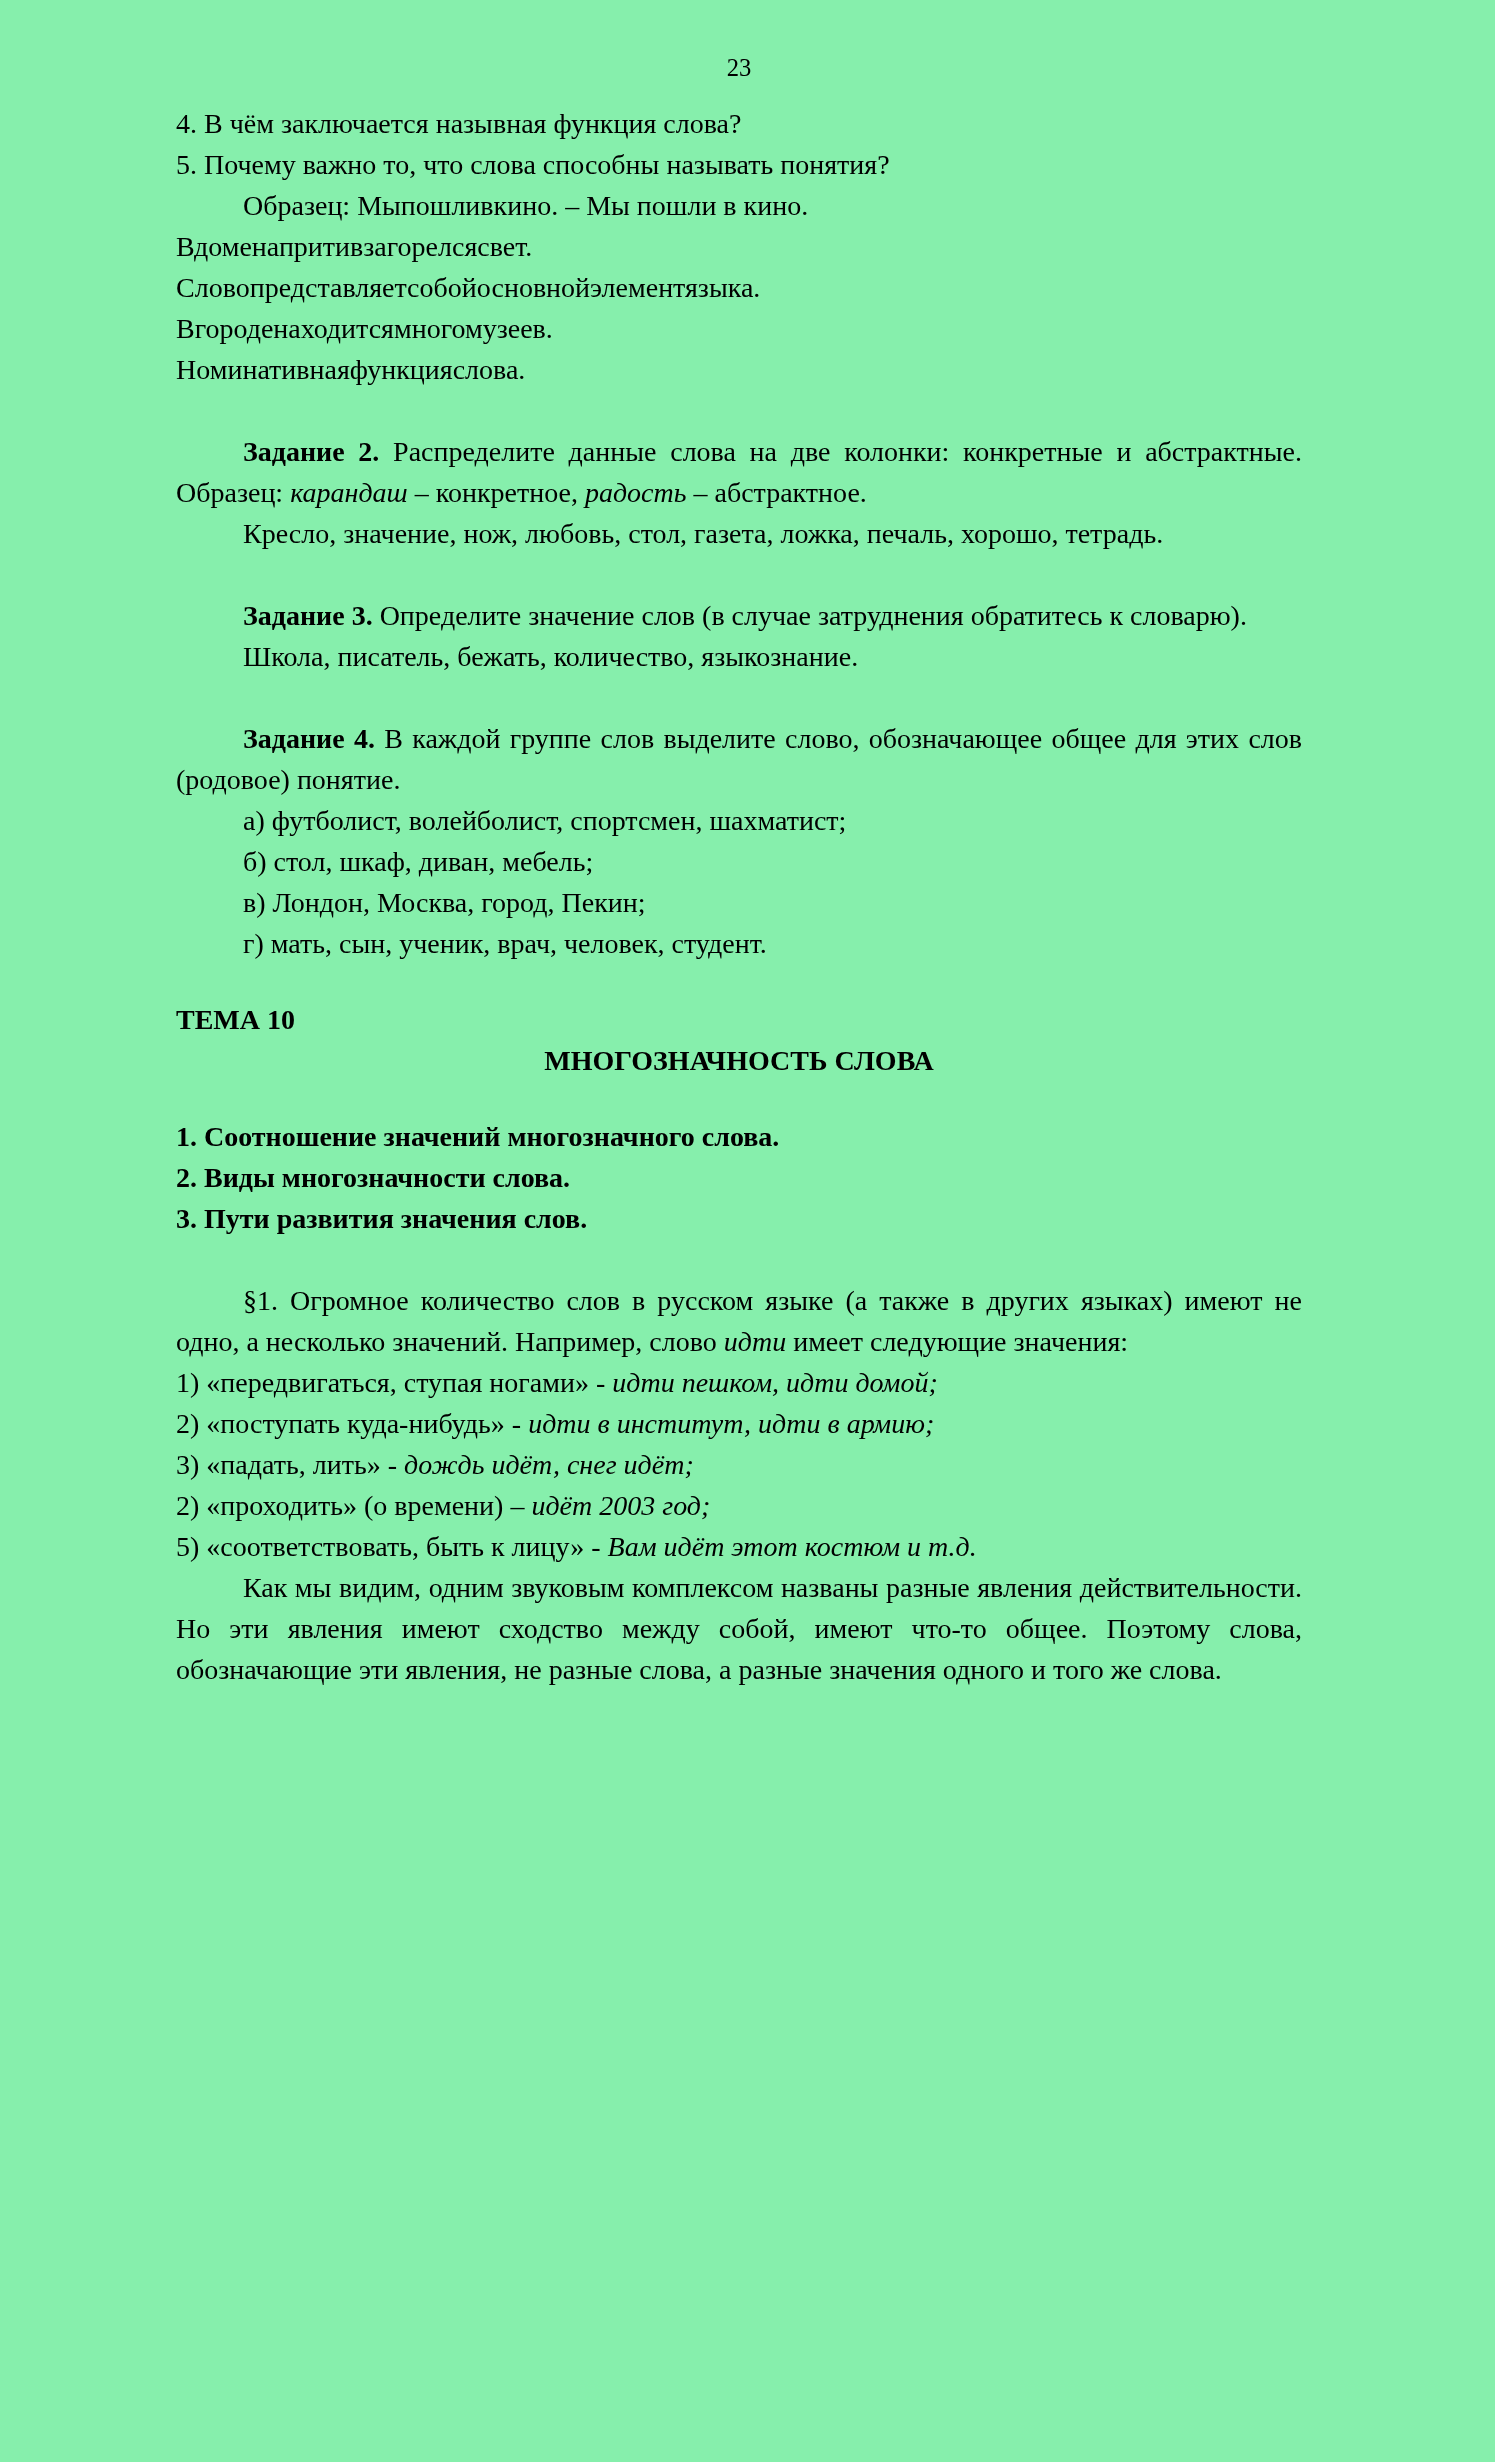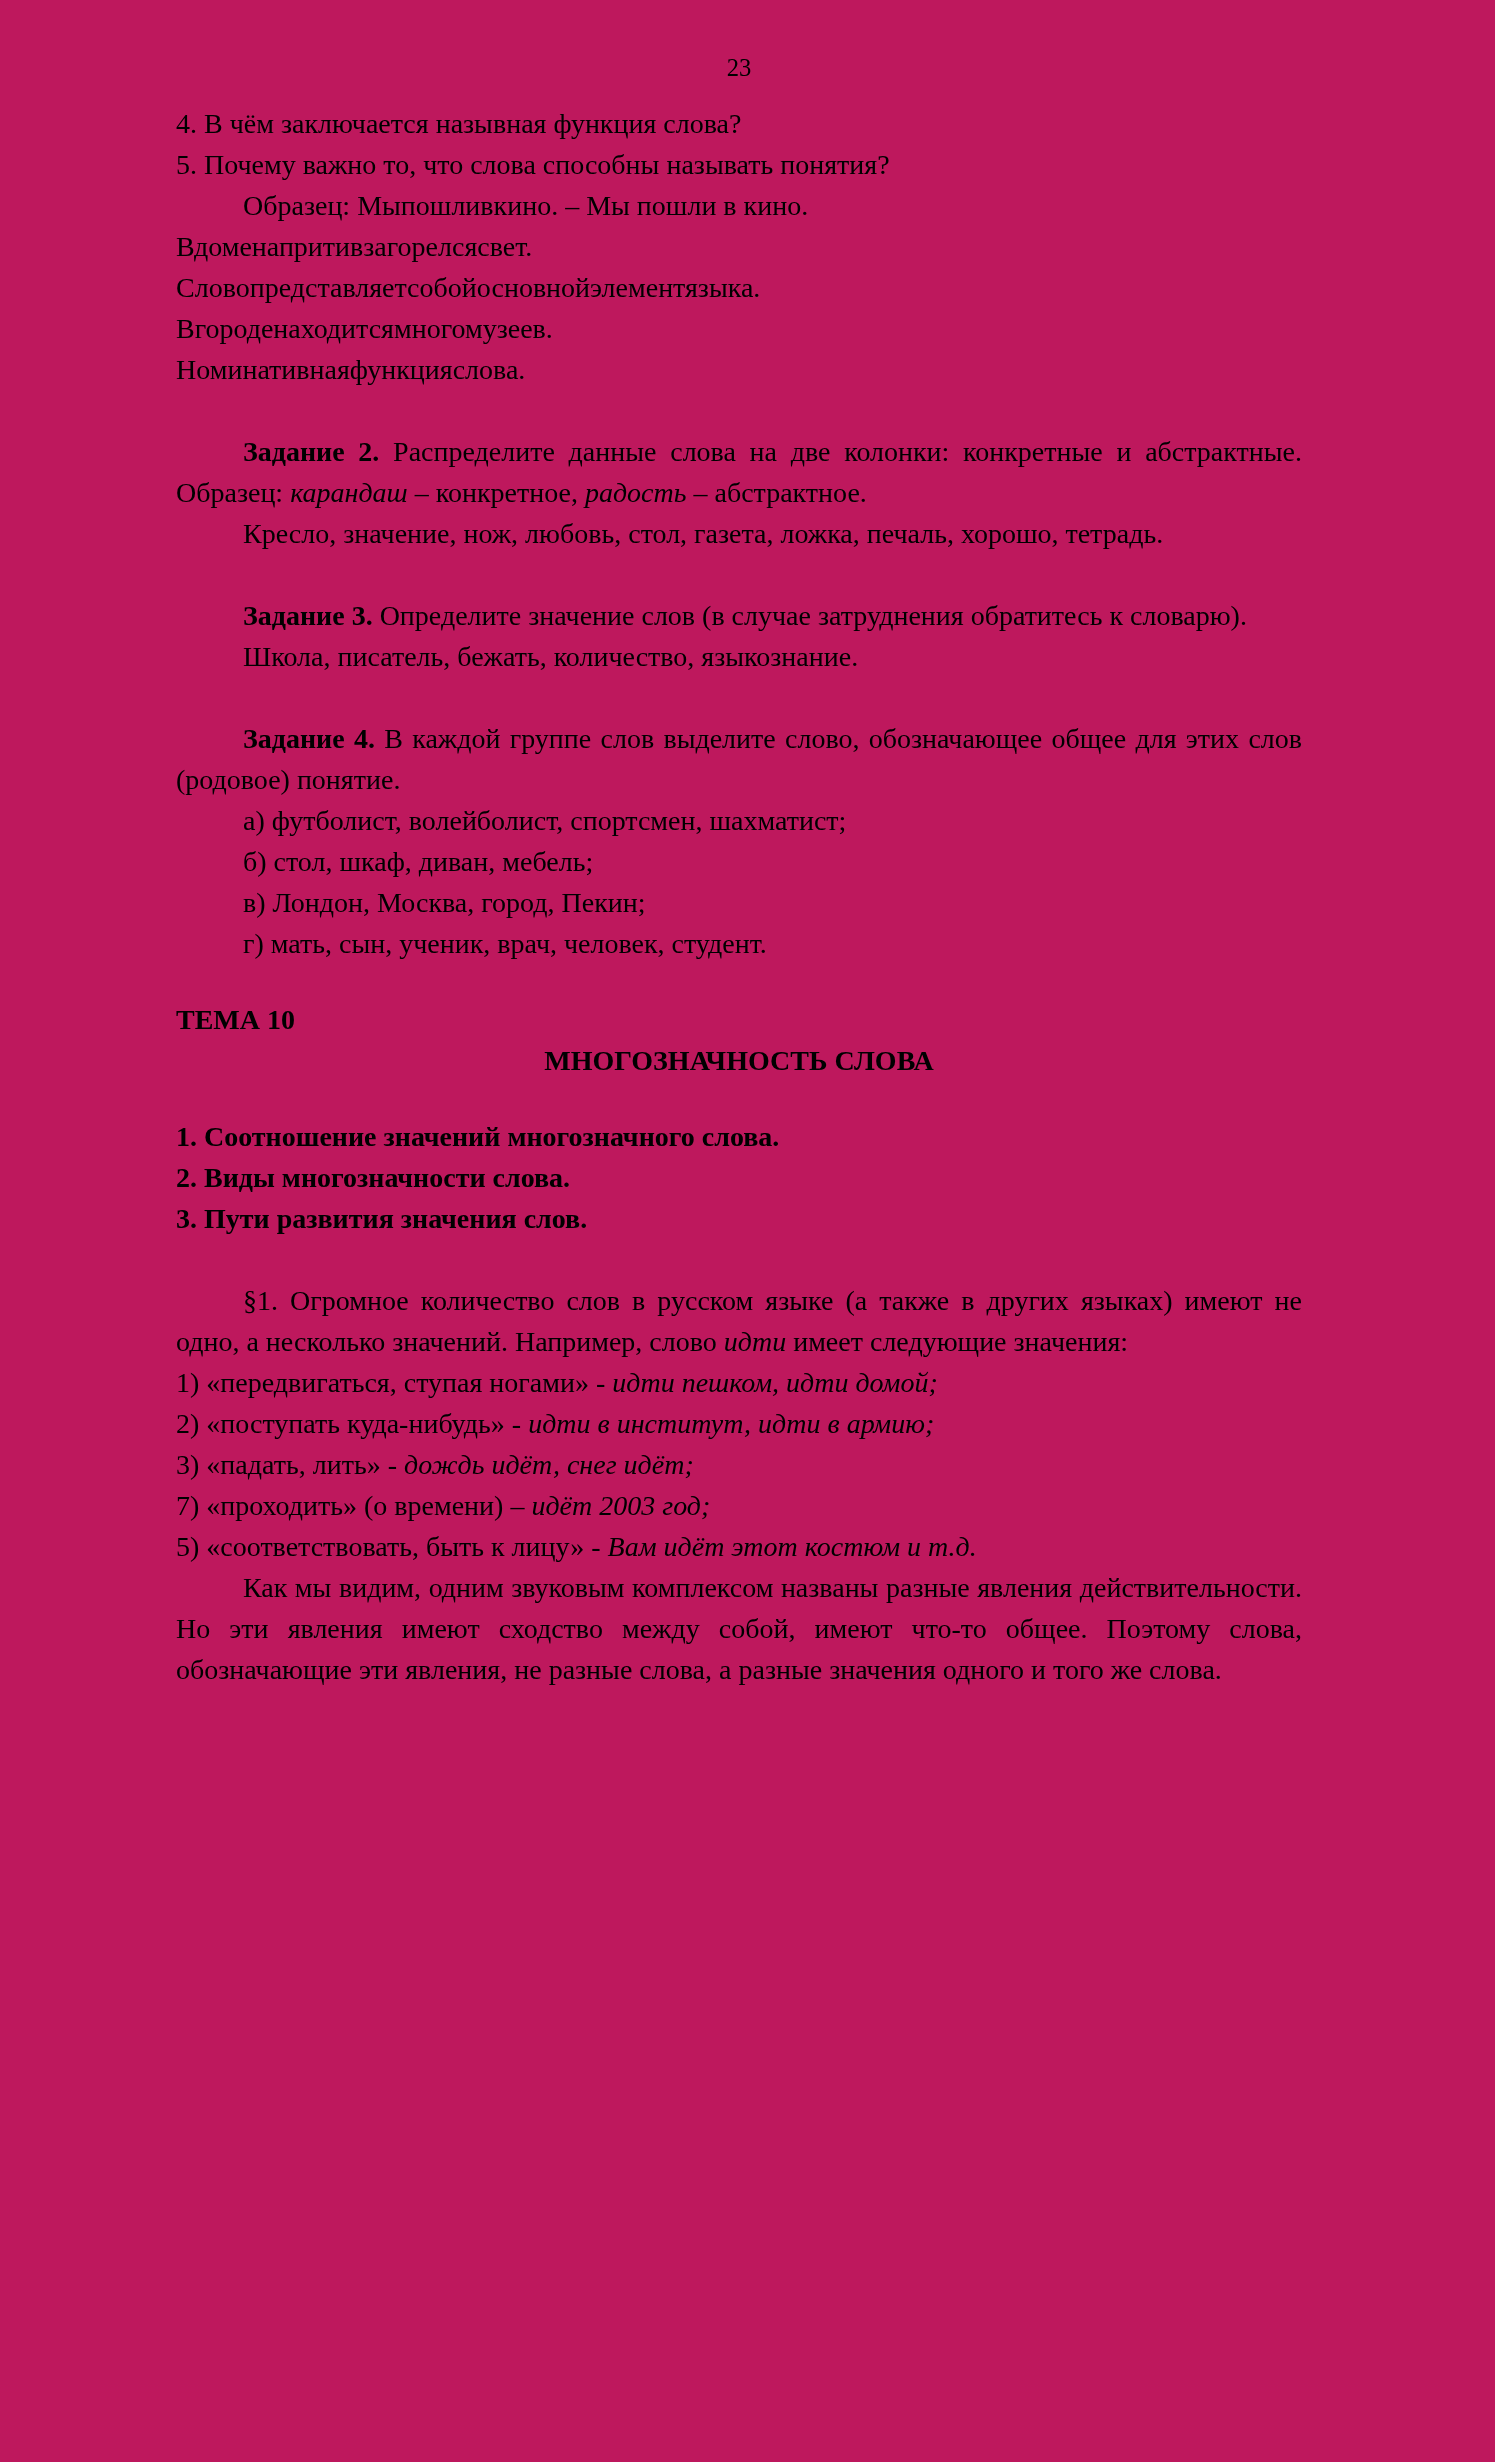--- a/index.html
+++ b/index.html
@@ -1,20 +1,20 @@
 <!DOCTYPE html>
 <html style="font-size:9.4px"><head>
 <meta charset="utf-8">
 <style>
   html, body { margin: 0; padding: 0; background: #e8e8e8; }
   .page {
     position: relative;
     width: 1495px;
     height: 2462px;
-    background: #be185d;
+    background: #86efac;
     color: #000000;
     font-family: "Liberation Serif", "DejaVu Serif", serif;
     font-size: 28px;
     line-height: 41px;
     overflow: hidden;
   }
   .content {
     position: absolute;
     left: 176px;
     top: 53px;
@@ -71,20 +71,20 @@
 
     <p class="bold gap-md">1. Соотношение значений многозначного слова.</p>
     <p class="bold">2. Виды многозначности слова.</p>
     <p class="bold">3. Пути развития значения слов.</p>
 
     <p class="indent just gap"><span>§1. Огромное количество слов в русском языке (а также в других языках) имеют не одно, а несколько значений. Например, слово </span><i>идти</i><span> имеет следующие значения:</span></p>
 
     <p><span>1) «передвигаться, ступая ногами» - </span><i>идти пешком, идти домой;</i></p>
     <p><span>2) «поступать куда-нибудь» - </span><i>идти в институт, идти в армию;</i></p>
     <p><span>3) «падать, лить» - </span><i>дождь идёт, снег идёт;</i></p>
-    <p><span>7) «проходить» (о времени) – </span><i>идёт 2003 год;</i></p>
+    <p><span>2) «проходить» (о времени) – </span><i>идёт 2003 год;</i></p>
     <p><span>5) «соответствовать, быть к лицу» - </span><i>Вам идёт этот костюм и т.д.</i></p>
 
     <p class="indent just">Как мы видим, одним звуковым комплексом названы разные явления действительности. Но эти явления имеют сходство между собой, имеют что-то общее. Поэтому слова, обозначающие эти явления, не разные слова, а разные значения одного и того же слова.</p>
 
   </div>
 </div>
 
 
 </body></html>

